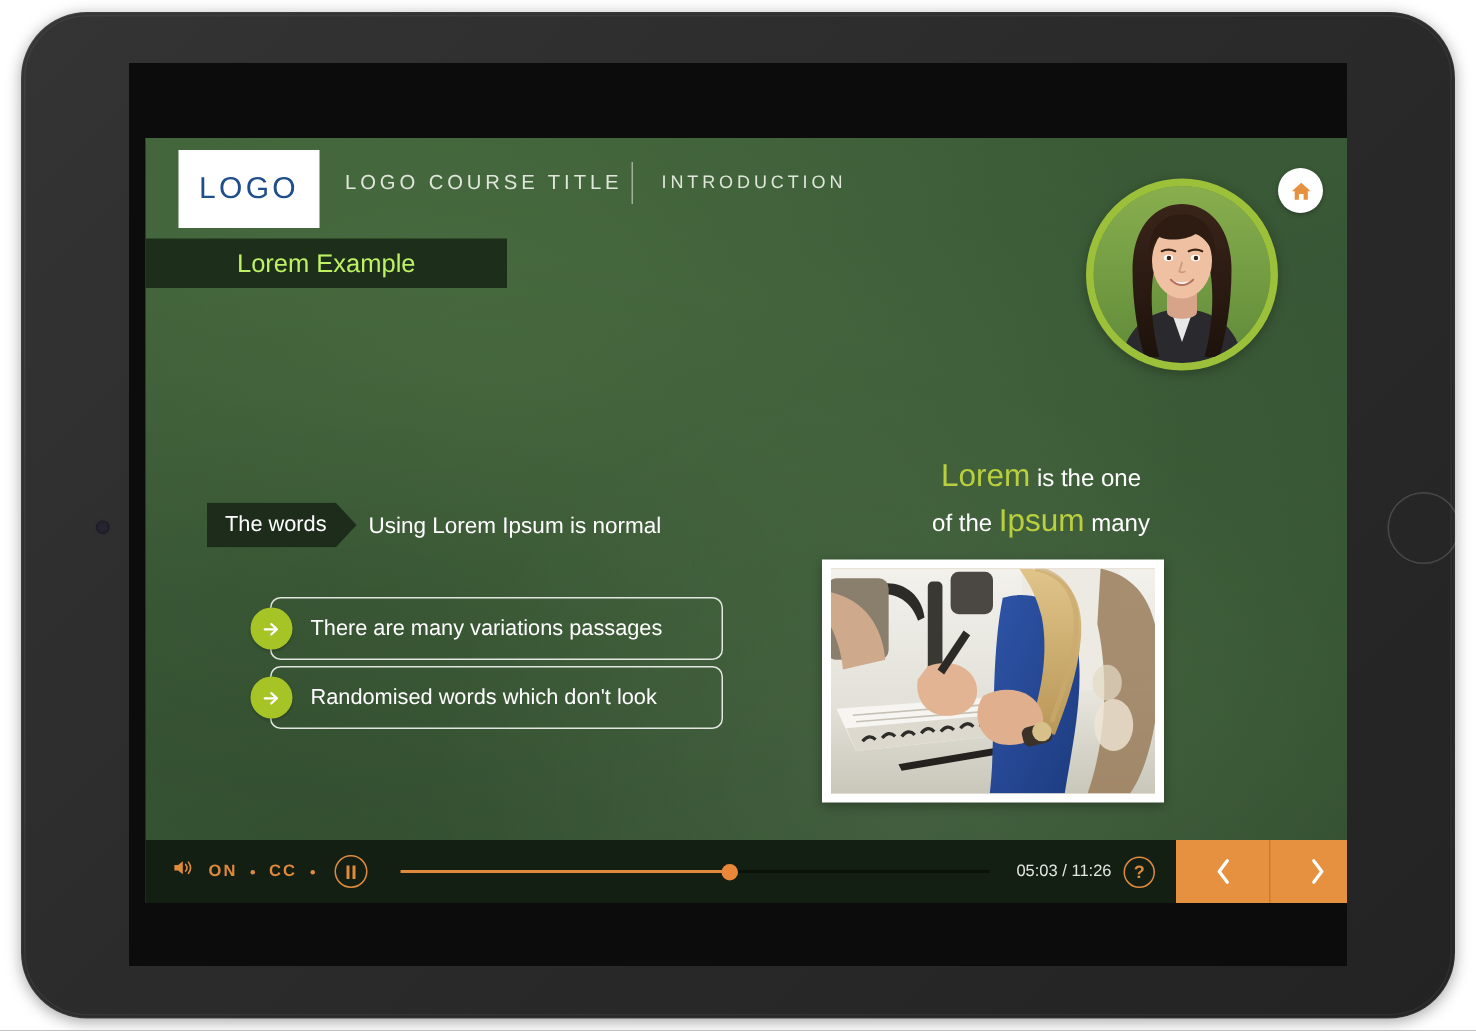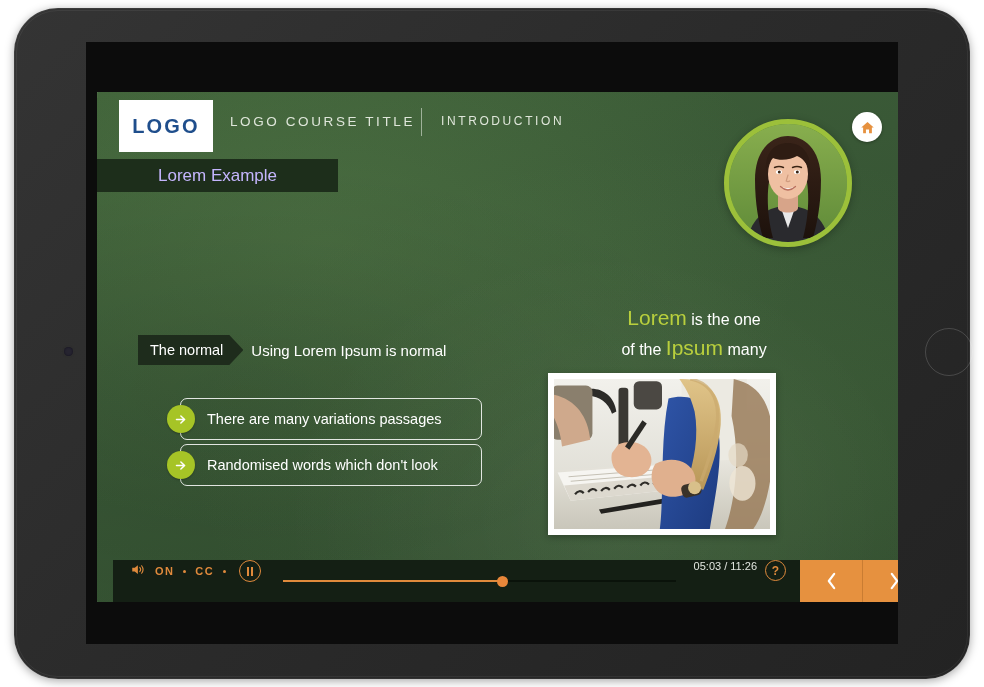--- a/index.html
+++ b/index.html
@@ -90,21 +90,21 @@
   .logo-box {
     position: absolute;
     left: 22px; top: 8px;
     width: 94px; height: 52px;
     background: #ffffff;
     display: flex; align-items: center; justify-content: center;
   }
   .logo-text {
     color: #1f4e8c;
     font-size: 20px;
-    font-weight: bold;
+    font-weight: normal;
     letter-spacing: 2.2px;
   }
   .course-title {
     position: absolute;
     left: 133px; top: 22px;
     color: #dfe6da;
     font-size: 13.5px;
     letter-spacing: 2.6px;
   }
   .header-sep {
@@ -145,21 +145,21 @@
 
   
   .title-banner {
     position: absolute;
     left: 0; top: 67px;
     width: 241px; height: 33px;
     background: #1d2e1b;
     display: flex; align-items: center; justify-content: center;
   }
   .title-banner-text {
-    color: #c4b5fd;
+    color: #bef264;
     font-size: 17px;
   }
 
   
   .point-row {
     position: absolute;
     left: 41px; top: 243px;
     display: flex; align-items: center;
   }
   .point-tag {
@@ -237,24 +237,24 @@
   .photo-inner {
     position: relative;
     width: 100%; height: 100%;
     overflow: hidden;
     background: #cdbfa8;
   }
 
   
   .controls {
     position: absolute;
-    left: 16px; bottom: 0;
+    left: 0; bottom: 0;
     width: 812px; height: 42px;
     background: #141f14;
-    display: flex; align-items: flex-start;
+    display: flex; align-items: center;
   }
   .ctl-left {
     display: flex; align-items: center;
     padding-left: 18px;
     gap: 9px;
   }
   .ctl-orange { color: #e08a3c; }
   .ctl-label {
     font-size: 11px;
     font-weight: bold;
@@ -406,21 +406,21 @@
           </g>
         </svg>
       </div>
 
       <div class="title-banner">
         <span class="title-banner-text">Lorem Example</span>
       </div>
 
       <div class="point-row">
         <div class="point-tag">
-          <span class="point-tag-text">The normal</span>
+          <span class="point-tag-text">The words</span>
         </div>
         <span class="point-text">Using Lorem Ipsum is normal</span>
       </div>
 
       <div class="bullet bullet-1">
         <span class="bullet-icon">
           <svg width="15" height="15" viewBox="0 0 24 24">
             <path d="M4 12 H16 M11 6.5 L17 12 L11 17.5" stroke="#ffffff" stroke-width="2.4" fill="none" stroke-linecap="round" stroke-linejoin="round"></path>
           </svg>
         </span>

